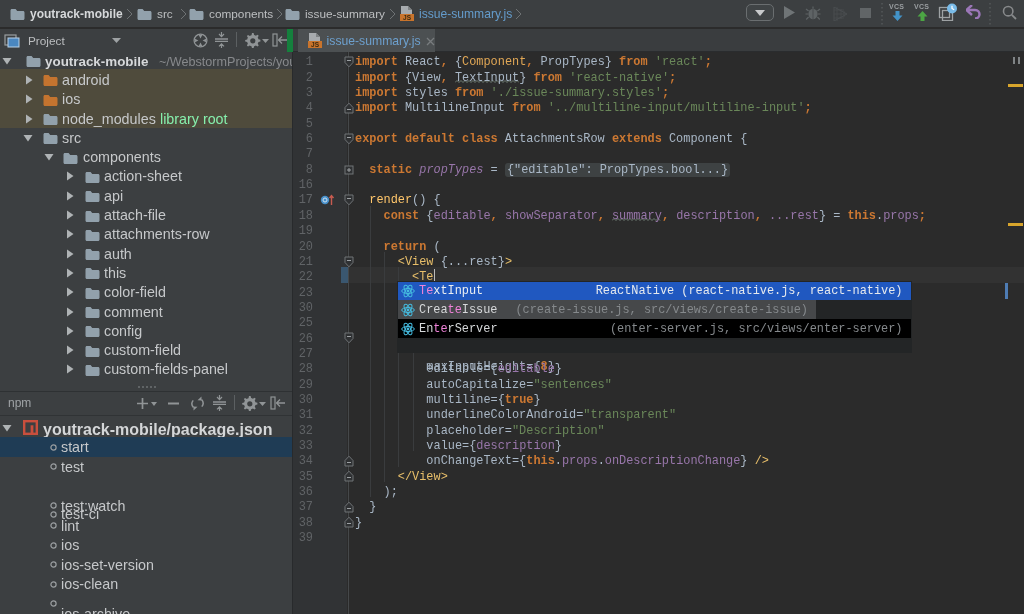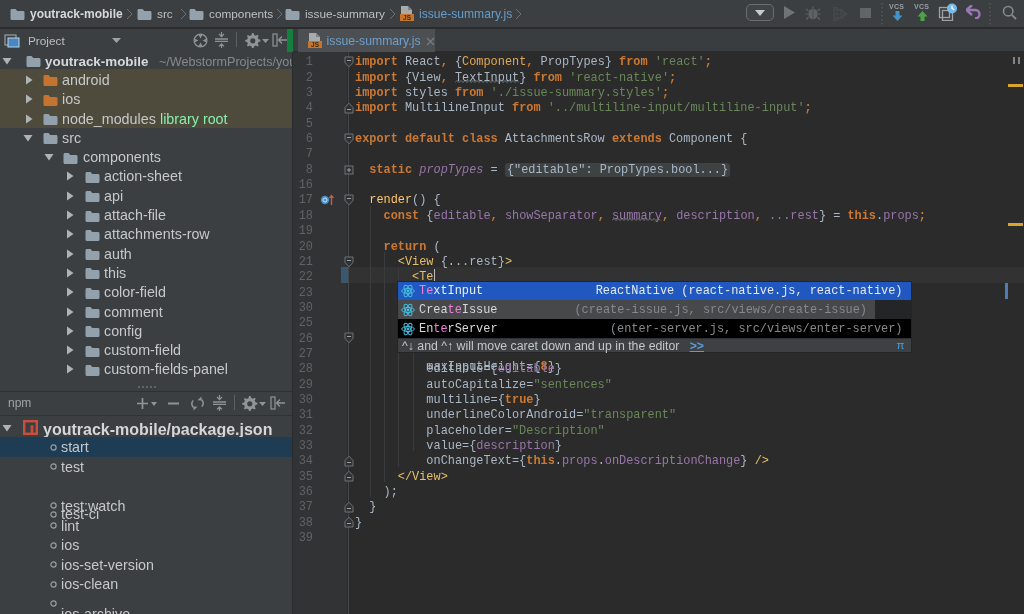--- a/index.html
+++ b/index.html
@@ -564,37 +564,33 @@
     <div style="position:absolute;left:398.0px;top:281.5px;width:512.5px;height:18.8px;background:#2058C0">
       <svg width="14" height="14" viewBox="0 0 14 14" style="position:absolute;left:3px;top:2.5px">
         <circle cx="7" cy="7" r="1.4" fill="#45BBDF"></circle>
         <ellipse cx="7" cy="7" rx="6.3" ry="2.5" fill="none" stroke="#45BBDF" stroke-width="1"></ellipse>
         <ellipse cx="7" cy="7" rx="6.3" ry="2.5" fill="none" stroke="#45BBDF" stroke-width="1" transform="rotate(60 7 7)"></ellipse>
         <ellipse cx="7" cy="7" rx="6.3" ry="2.5" fill="none" stroke="#45BBDF" stroke-width="1" transform="rotate(120 7 7)"></ellipse>
       </svg>
       <span class="mono" style="position:absolute;left:21px;top:2.5px;font-size:11.9px;color:#EE82D8">T<span style="color:#EE82D8">e</span><span style="color:#ECEFF2">xtInput</span></span>
       <span class="mono" style="position:absolute;right:8px;top:2.5px;font-size:11.9px;color:#E6EAEE">ReactNative (react-native.js, react-native)</span>
     </div>
-    <div style="position:absolute;left:398.0px;top:300.3px;width:477px;height:18.8px;background:#46484A">
+    <div style="position:absolute;left:398.0px;top:300.3px;width:418px;height:18.8px;background:#46484A">
       <svg width="14" height="14" viewBox="0 0 14 14" style="position:absolute;left:3px;top:2.5px">
         <circle cx="7" cy="7" r="1.4" fill="#45BBDF"></circle>
         <ellipse cx="7" cy="7" rx="6.3" ry="2.5" fill="none" stroke="#45BBDF" stroke-width="1"></ellipse>
         <ellipse cx="7" cy="7" rx="6.3" ry="2.5" fill="none" stroke="#45BBDF" stroke-width="1" transform="rotate(60 7 7)"></ellipse>
         <ellipse cx="7" cy="7" rx="6.3" ry="2.5" fill="none" stroke="#45BBDF" stroke-width="1" transform="rotate(120 7 7)"></ellipse>
       </svg>
       <span class="mono" style="position:absolute;left:21px;top:2.5px;font-size:11.9px;color:#D6D8DA">Crea<span style="color:#EE82D8">te</span>Issue</span>
       <span class="mono" style="position:absolute;right:8px;top:2.5px;font-size:11.9px;color:#85898C">(create-issue.js, src/views/create-issue)</span>
     </div>
     <div style="position:absolute;left:398.0px;top:319.1px;width:512.5px;height:18.8px;background:#000000">
       <svg width="14" height="14" viewBox="0 0 14 14" style="position:absolute;left:3px;top:2.5px">
         <circle cx="7" cy="7" r="1.4" fill="#45BBDF"></circle>
         <ellipse cx="7" cy="7" rx="6.3" ry="2.5" fill="none" stroke="#45BBDF" stroke-width="1"></ellipse>
         <ellipse cx="7" cy="7" rx="6.3" ry="2.5" fill="none" stroke="#45BBDF" stroke-width="1" transform="rotate(60 7 7)"></ellipse>
         <ellipse cx="7" cy="7" rx="6.3" ry="2.5" fill="none" stroke="#45BBDF" stroke-width="1" transform="rotate(120 7 7)"></ellipse>
       </svg>
       <span class="mono" style="position:absolute;left:21px;top:2.5px;font-size:11.9px;color:#D6D8DA">En<span style="color:#EE82D8">te</span>rServer</span>
       <span class="mono" style="position:absolute;right:8px;top:2.5px;font-size:11.9px;color:#85898C">(enter-server.js, src/views/enter-server)</span>
     </div>
-    <div style="position:absolute;left:398.0px;top:337.9px;width:512.5px;height:14.3px;background:#3E4143;border-top:1px solid #2E3133">
-      <span style="position:absolute;left:4px;top:0px;font-size:12.3px;color:#C3C7CA">^↓ and ^↑ will move caret down and up in the editor&nbsp;&nbsp; <span style="color:#5C9CD8;font-weight:bold;text-decoration:underline">&gt;&gt;</span></span>
-      <span style="position:absolute;right:6px;top:0px;font-size:11.5px;color:#49A1D8">π</span>
-    </div>
 
 </div>
 </body></html>

